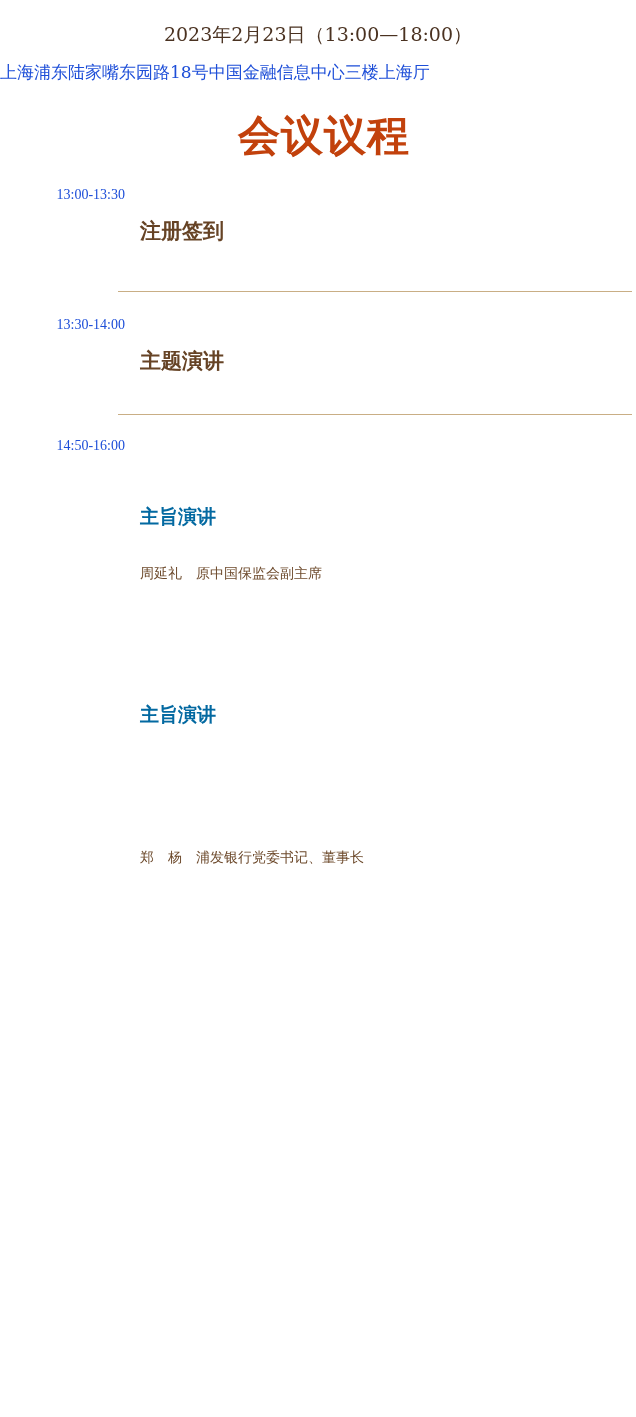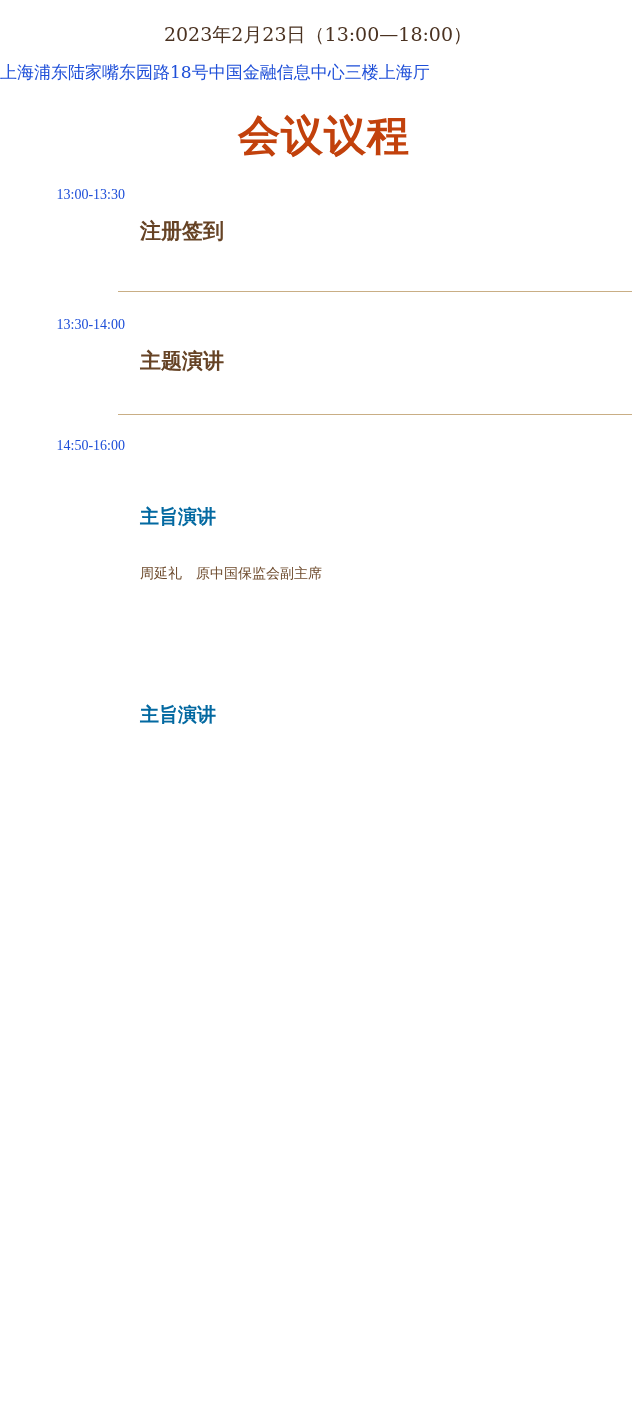--- a/index.html
+++ b/index.html
@@ -87,20 +87,21 @@
       <div class="time">14:50-16:00</div>
       <div class="content">
         <div class="talk">
           <div class="talk-label">主旨演讲</div>
           <div class="talk-speaker">周延礼　原中国保监会副主席</div>
         </div>
         <div class="talk">
           <div class="talk-label">主旨演讲</div>
         </div>
         <div class="talk">
+          <div class="talk-speaker">郑　杨　浦发银行党委书记、董事长</div>
         </div>
         
         
         
       </div>
     </div>
 
   </div>
 </div>
 

